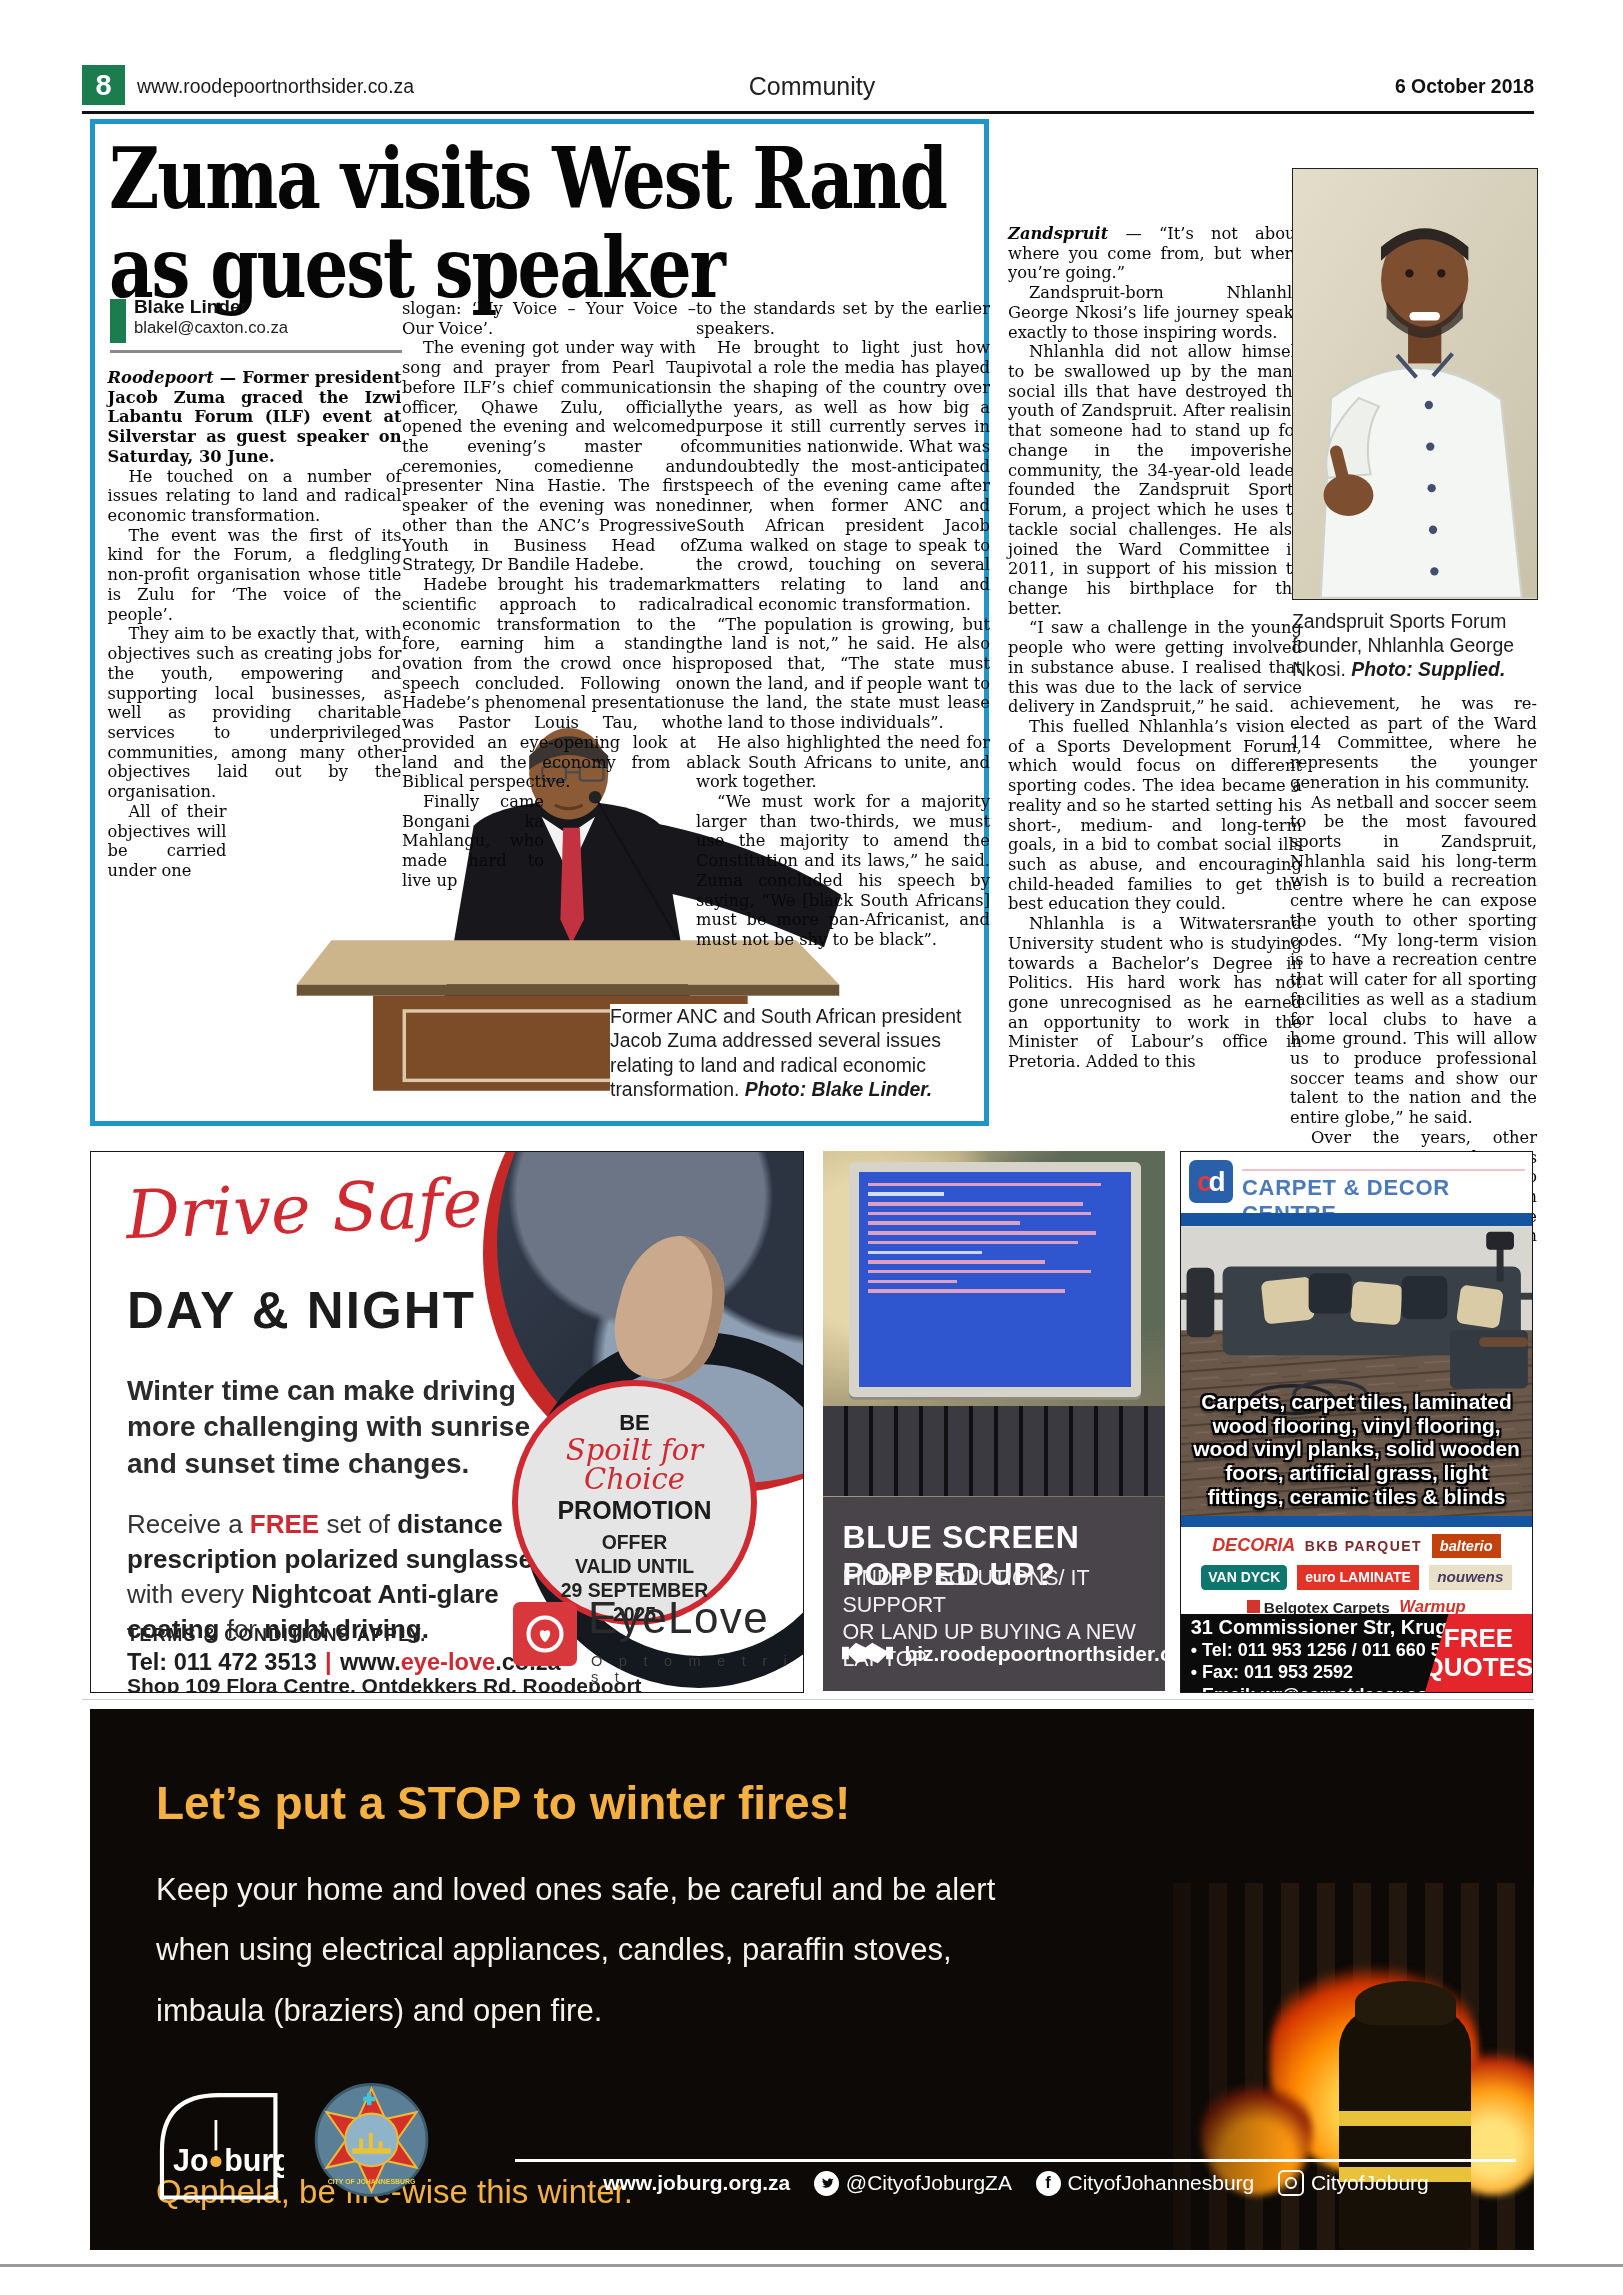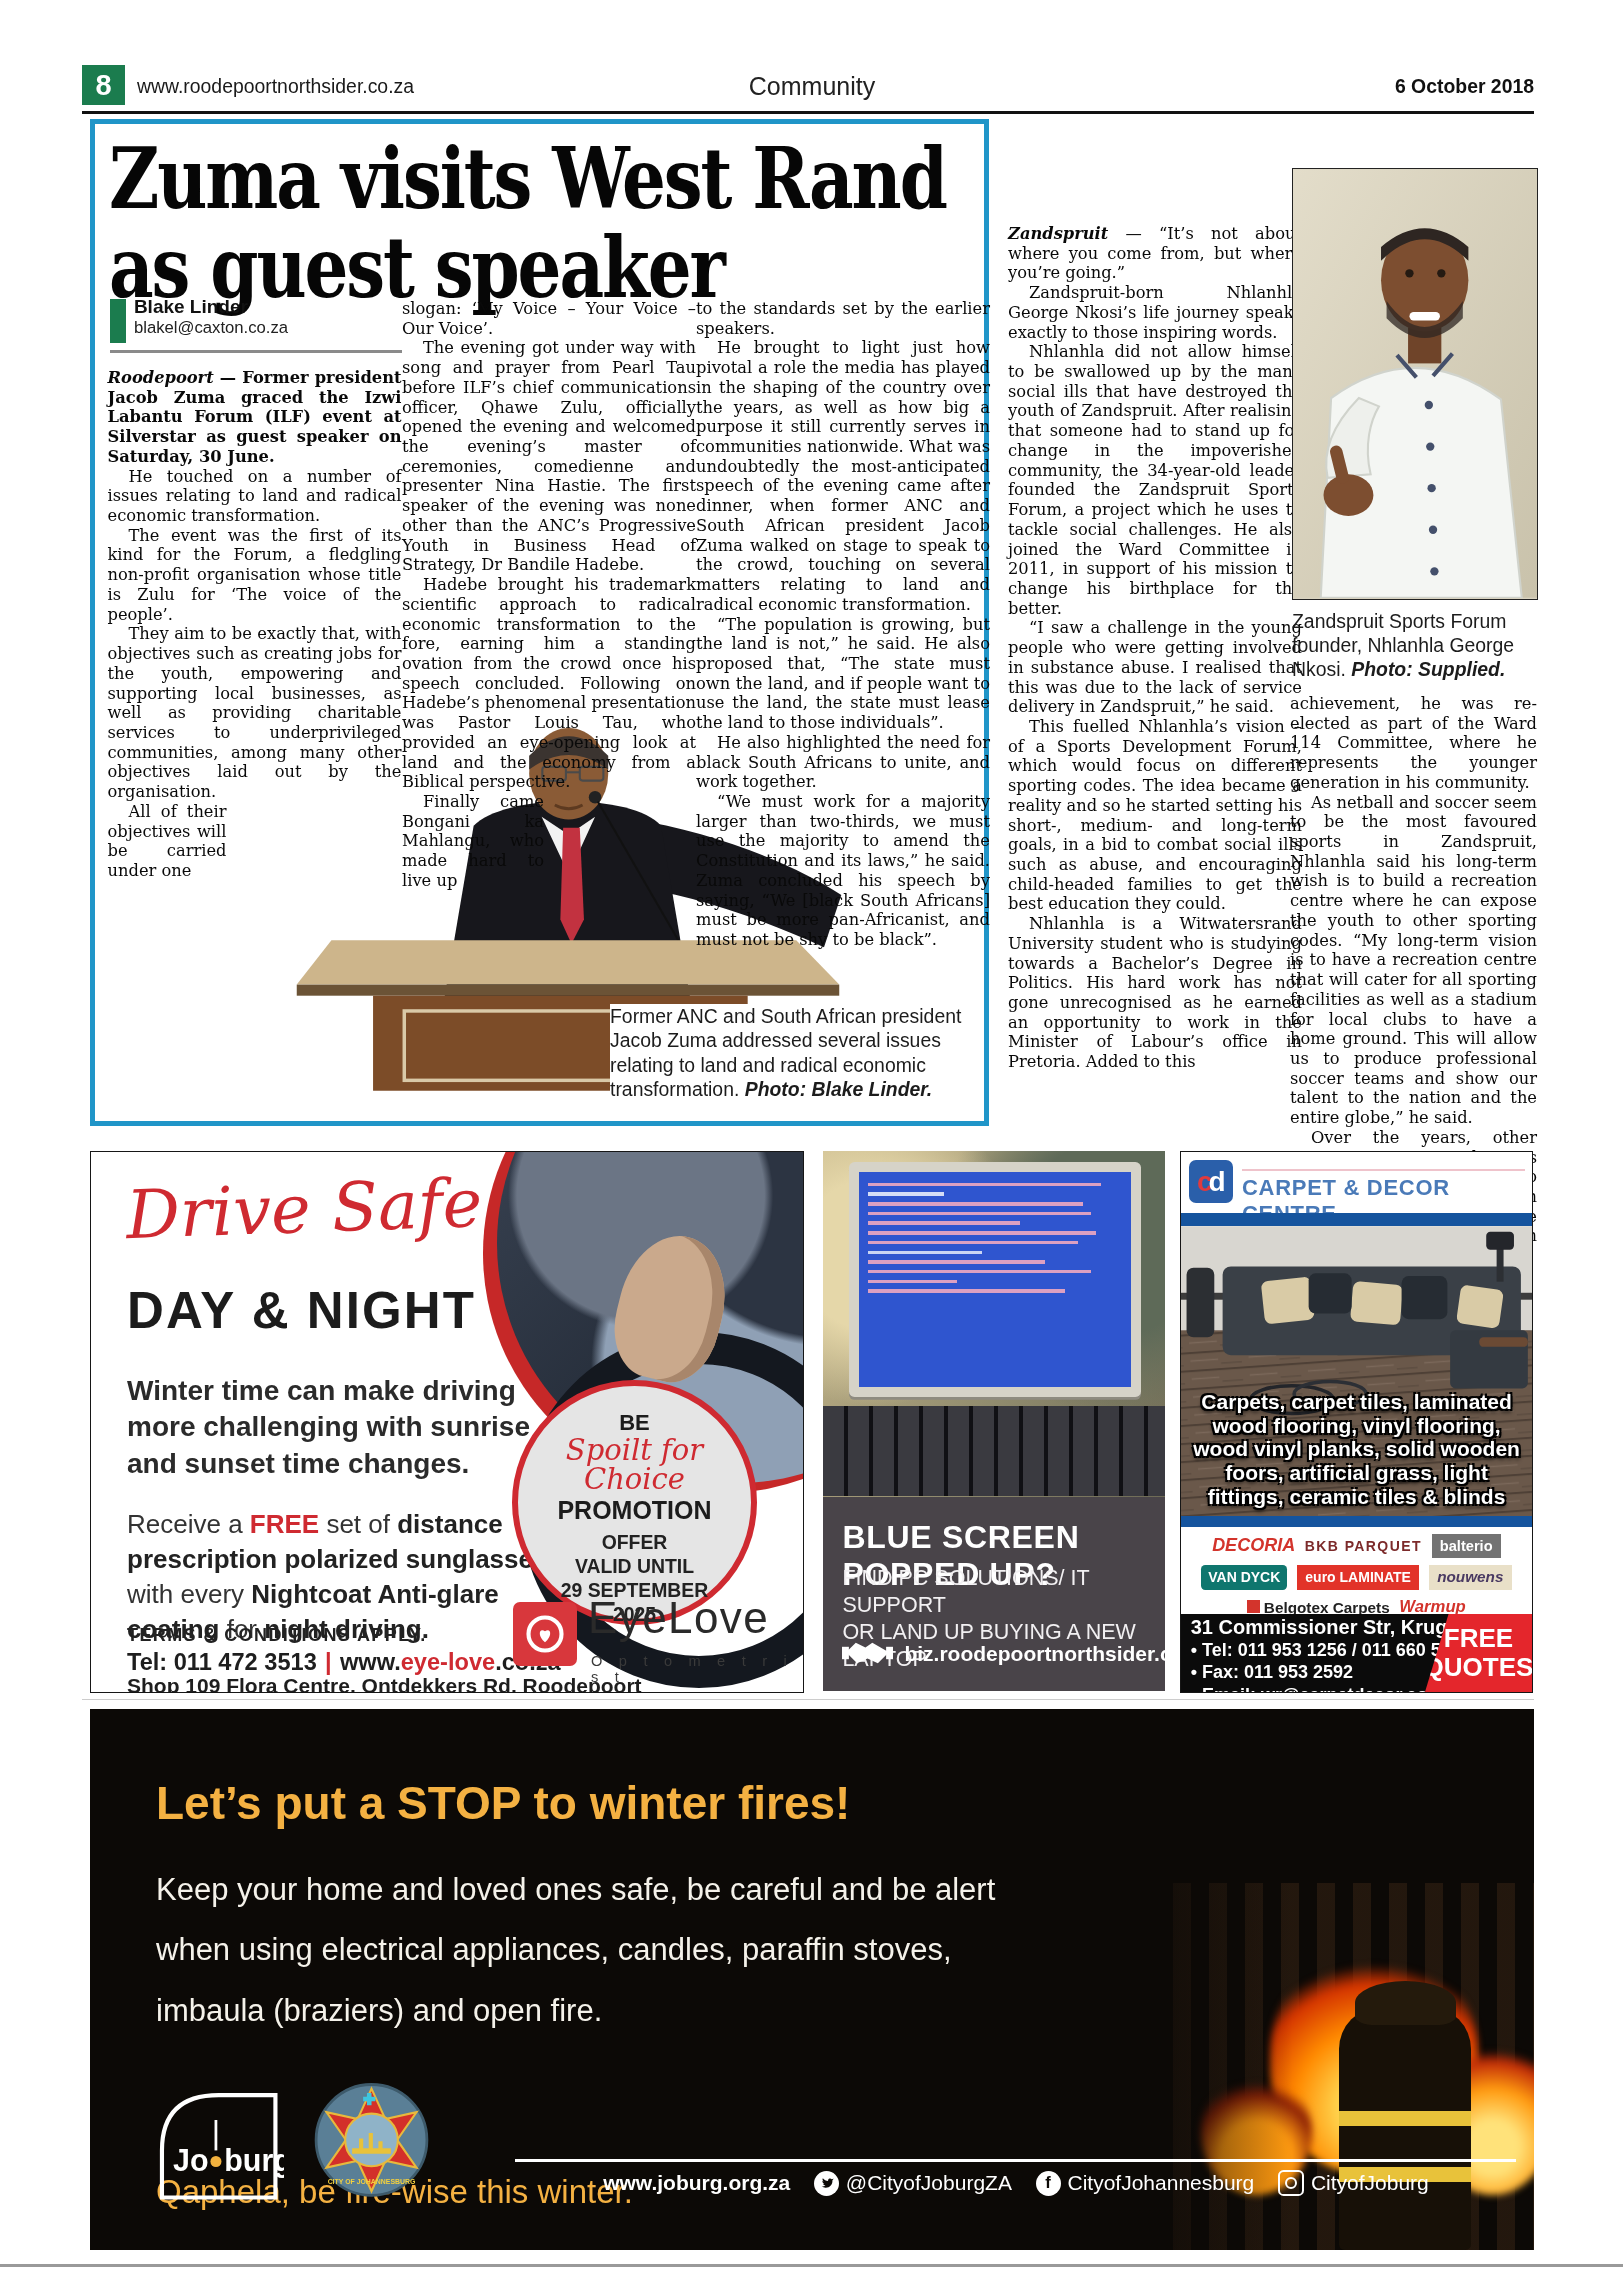--- a/index.html
+++ b/index.html
@@ -130,21 +130,21 @@
   .cd-photo{left:0;top:74px;width:351px;height:291px;}
   .cd-overlay{left:5.6px;top:238px;width:340px;text-align:center;font-size:21px;font-weight:bold;color:#fff;
               line-height:1.13;z-index:3;
               text-shadow:-2.1px -2.1px 0 #000,2.1px -2.1px 0 #000,-2.1px 2.1px 0 #000,2.1px 2.1px 0 #000,0 2.8px 4.2px #000;}
   .cd-bluebar2{left:0;top:364px;width:351px;height:11px;background:#15549e;}
   .cd-brands{left:0;top:376px;width:351px;height:86px;background:#fff;display:flex;flex-wrap:wrap;
              align-items:center;justify-content:center;gap:7px 9.7px;padding-top:5.6px;box-sizing:border-box;}
   .brand{font-weight:bold;white-space:nowrap;}
   .b-decoria{color:#d3342c;font-size:18px;font-style:italic;}
   .b-bkb{color:#7c2a2a;font-size:14px;letter-spacing:1.4px;}
-  .b-balterio{background:#737373;color:#fff;font-size:14.6px;padding:4.2px 8.3px;}
+  .b-balterio{background:#c2410c;color:#fff;font-size:14.6px;padding:4.2px 8.3px;font-style:italic;}
   .b-vandyck{background:#0f766e;color:#fff;font-size:14px;padding:4.2px 7px;border-radius:4.2px;}
   .b-euro{background:#e23329;color:#fff;font-size:14px;padding:4.2px 8.3px;}
   .b-nouwens{background:#e9e0c8;color:#4a3a62;font-size:15.3px;font-style:italic;padding:3.5px 8.3px;}
   .b-belgotex{color:#222;font-size:15.3px;}
   .b-belgotex::before{content:"";display:inline-block;width:12.5px;height:12.5px;background:#d3342c;margin-right:4.2px;}
   .b-warmup{color:#d3342c;font-size:16.7px;font-style:italic;border-bottom:2.8px solid #d3342c;}
   .cd-black{left:0;top:462px;width:351px;height:78px;background:#0b0b0b;color:#fff;}
   .cd-black .t{margin:2.8px 0 0 9.7px;font-weight:bold;line-height:1.08;}
   .cd-addr{font-size:20px;}
   .cd-tel{font-size:18px;}

